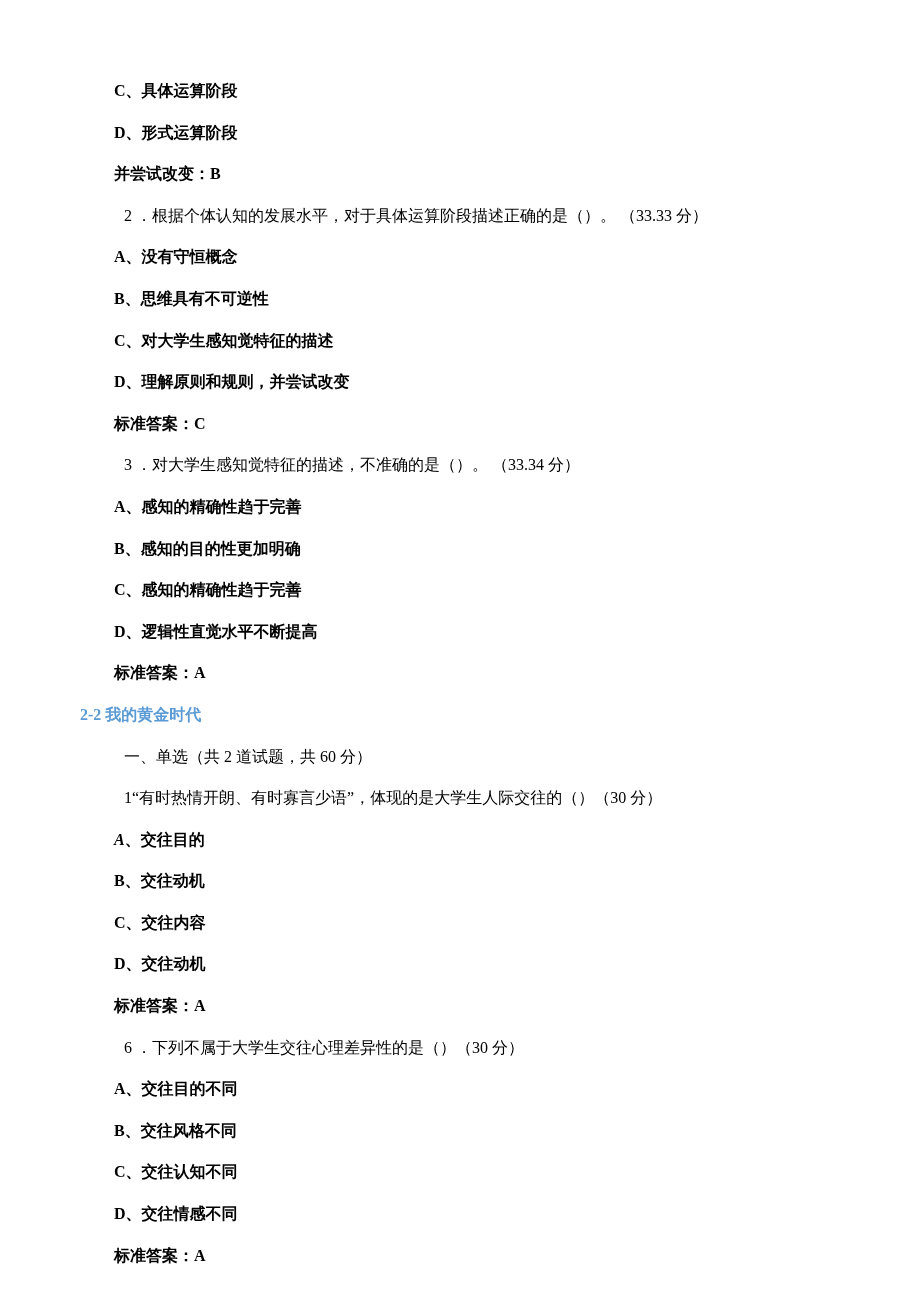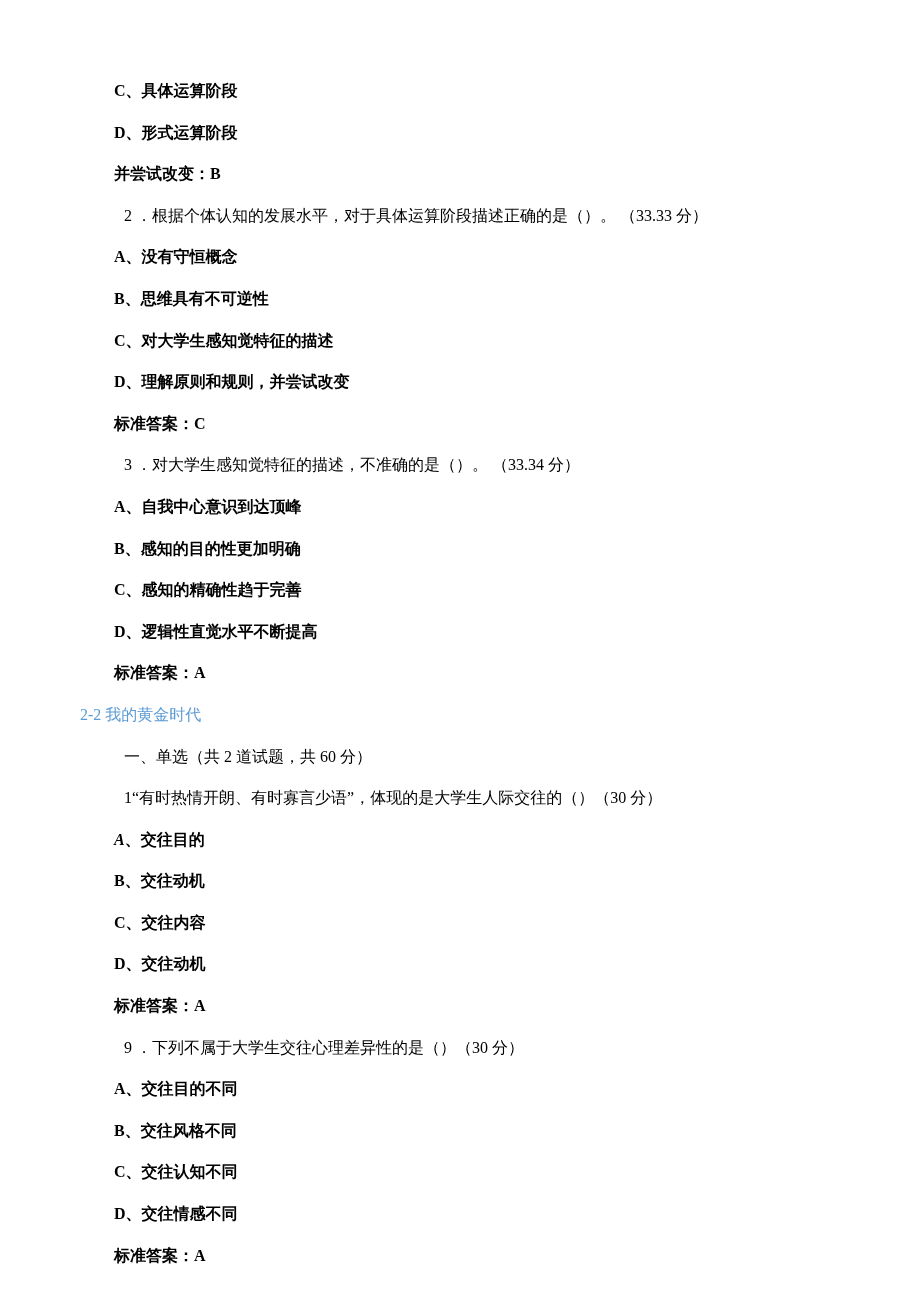--- a/index.html
+++ b/index.html
@@ -11,53 +11,54 @@
       margin: 0;
       padding: 70px 80px 60px 80px;
       width: 920px;
       box-sizing: border-box;
     }
     .indent1 { padding-left: 34px; font-weight: bold; }
     .indent0 { padding-left: 0px; margin-left: 44px; }
     .section-title {
       color: #5b9bd5;
       padding-left: 0;
+      font-weight: bold;
     }
     .italic { font-style: italic; }
     div { white-space: nowrap; }
   </style>
 </head>
 <body>
 
 <div class="indent1">C、具体运算阶段</div>
 <div class="indent1">D、形式运算阶段</div>
 <div class="indent1">并尝试改变：B</div>
 
 <div class="indent0">2 ．根据个体认知的发展水平，对于具体运算阶段描述正确的是（）。 （33.33 分）</div>
 <div class="indent1">A、没有守恒概念</div>
 <div class="indent1">B、思维具有不可逆性</div>
 <div class="indent1">C、对大学生感知觉特征的描述</div>
 <div class="indent1">D、理解原则和规则，并尝试改变</div>
 <div class="indent1">标准答案：C</div>
 
 <div class="indent0">3 ．对大学生感知觉特征的描述，不准确的是（）。 （33.34 分）</div>
-<div class="indent1">A、自我中心意识到达顶峰</div>
+<div class="indent1">A、感知的精确性趋于完善</div>
 <div class="indent1">B、感知的目的性更加明确</div>
 <div class="indent1">C、感知的精确性趋于完善</div>
 <div class="indent1">D、逻辑性直觉水平不断提高</div>
 <div class="indent1">标准答案：A</div>
 
 <div class="section-title">2-2 我的黄金时代</div>
 <div class="indent0">一、单选（共 2 道试题，共 60 分）</div>
 
 <div class="indent0">1“有时热情开朗、有时寡言少语”，体现的是大学生人际交往的（）（30 分）</div>
 <div class="indent1"><span class="italic">A</span><span>、交往目的</span></div>
 <div class="indent1">B、交往动机</div>
 <div class="indent1">C、交往内容</div>
 <div class="indent1">D、交往动机</div>
 <div class="indent1">标准答案：A</div>
 
-<div class="indent0">9 ．下列不属于大学生交往心理差异性的是（）（30 分）</div>
+<div class="indent0">6 ．下列不属于大学生交往心理差异性的是（）（30 分）</div>
 <div class="indent1">A、交往目的不同</div>
 <div class="indent1">B、交往风格不同</div>
 <div class="indent1">C、交往认知不同</div>
 <div class="indent1">D、交往情感不同</div>
 <div class="indent1">标准答案：A</div>
 
 </body></html>

